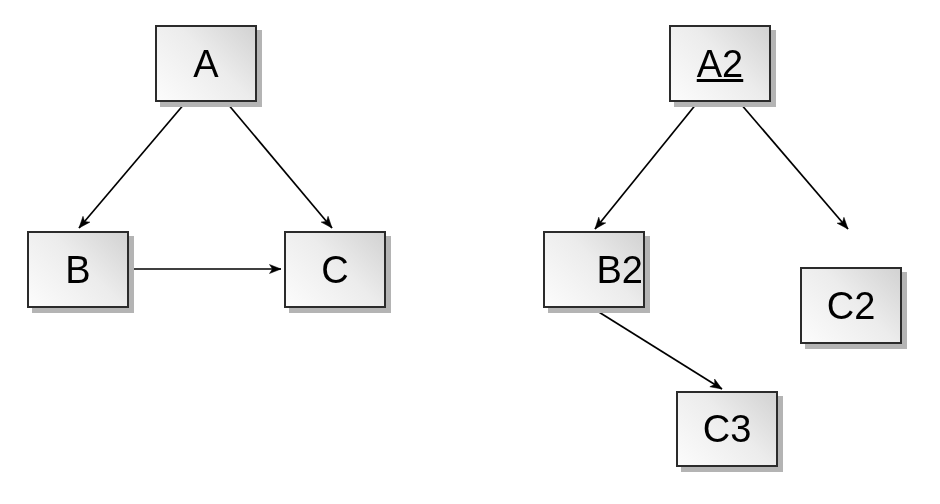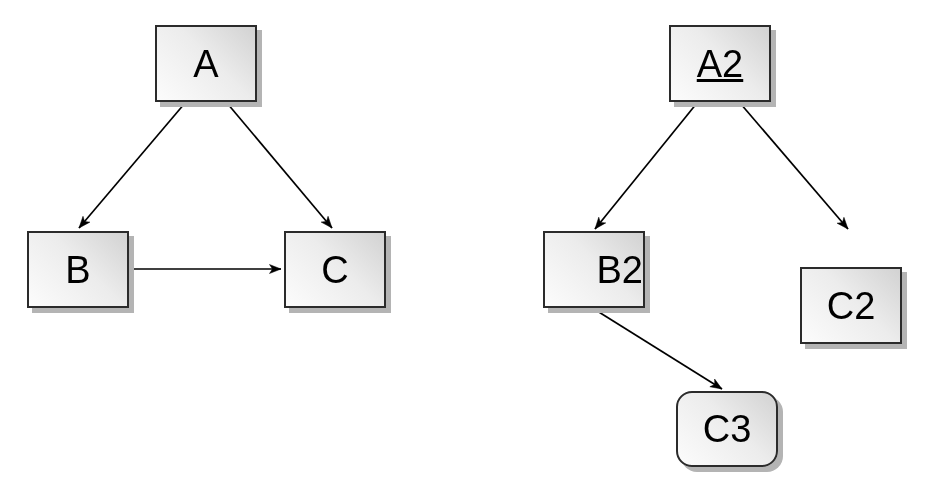--- a/index.html
+++ b/index.html
@@ -86,17 +86,17 @@
   </div>
 
   <div class="node" style="left:543px; top:231px;justify-content:flex-end;">
     <span class="node-label">B2</span>
   </div>
 
   <div class="node" style="left:800px; top:231px;margin-top:36px;">
     <span class="node-label">C2</span>
   </div>
 
-  <div class="node" style="left:676px; top:391px; height:76px;border-radius:16px;">
+  <div class="node" style="left:676px; top:391px; height:76px;">
     <span class="node-label">C3</span>
   </div>
 
 </div>
 
 </body></html>

